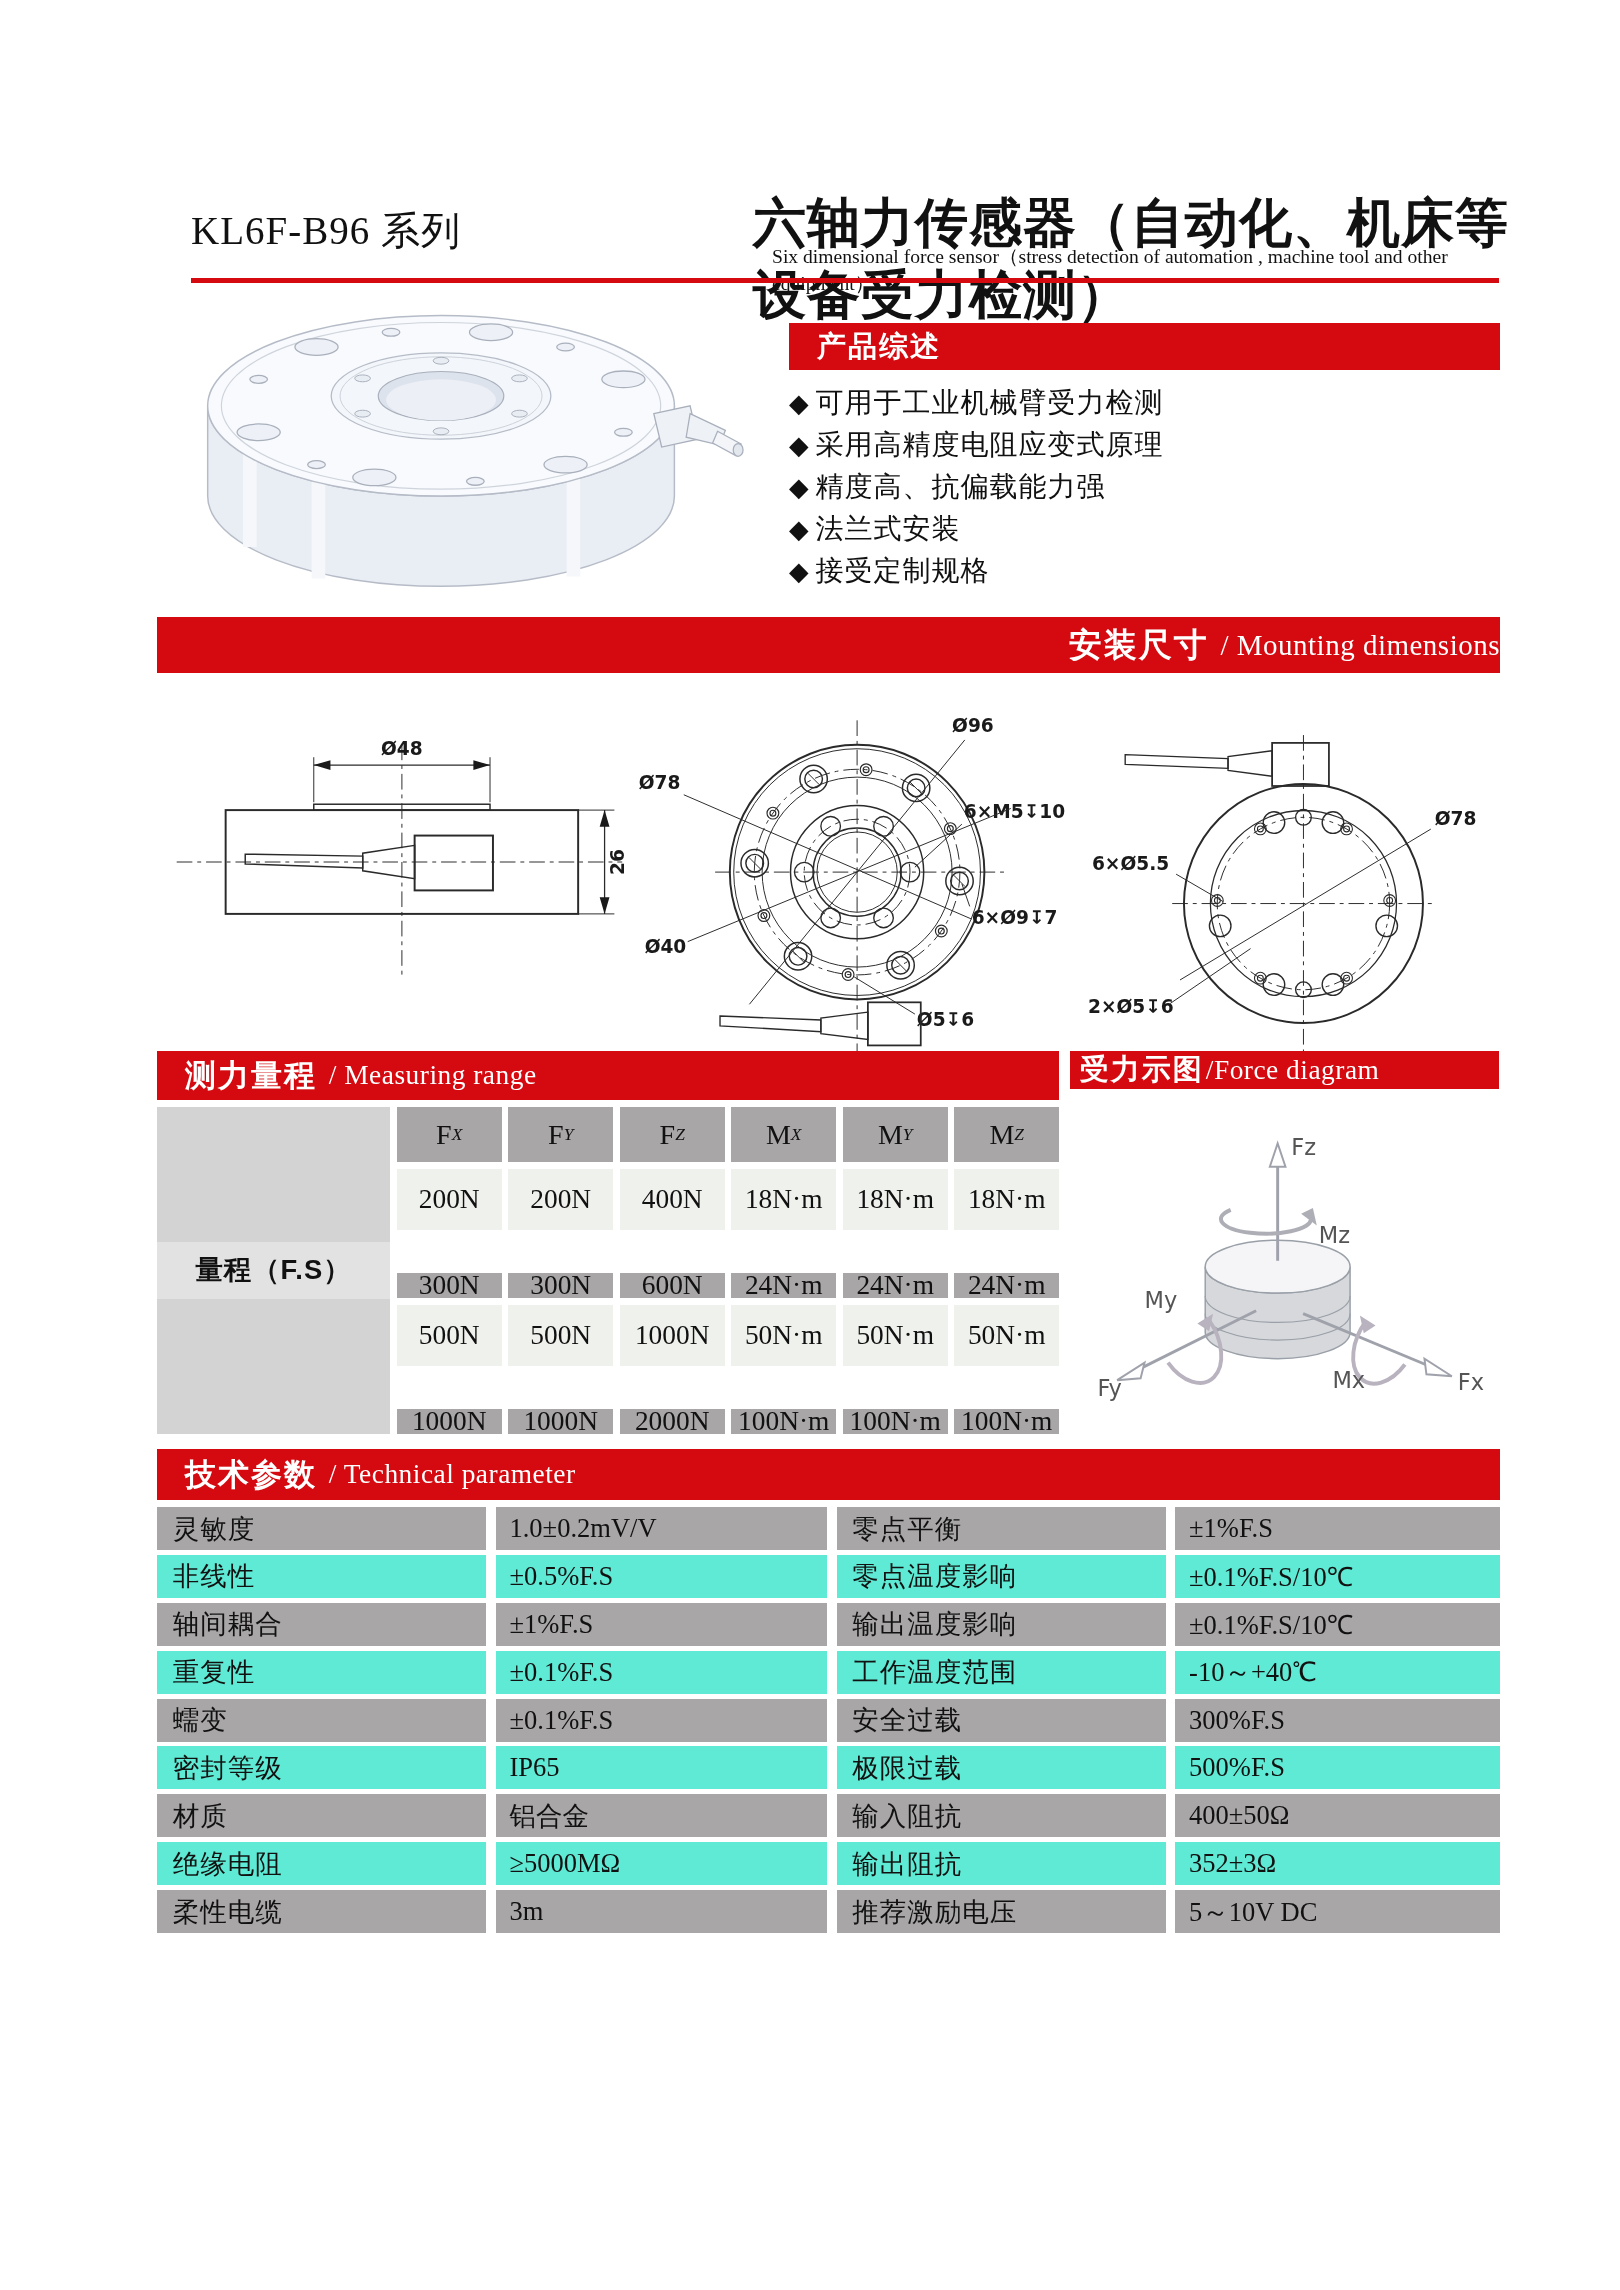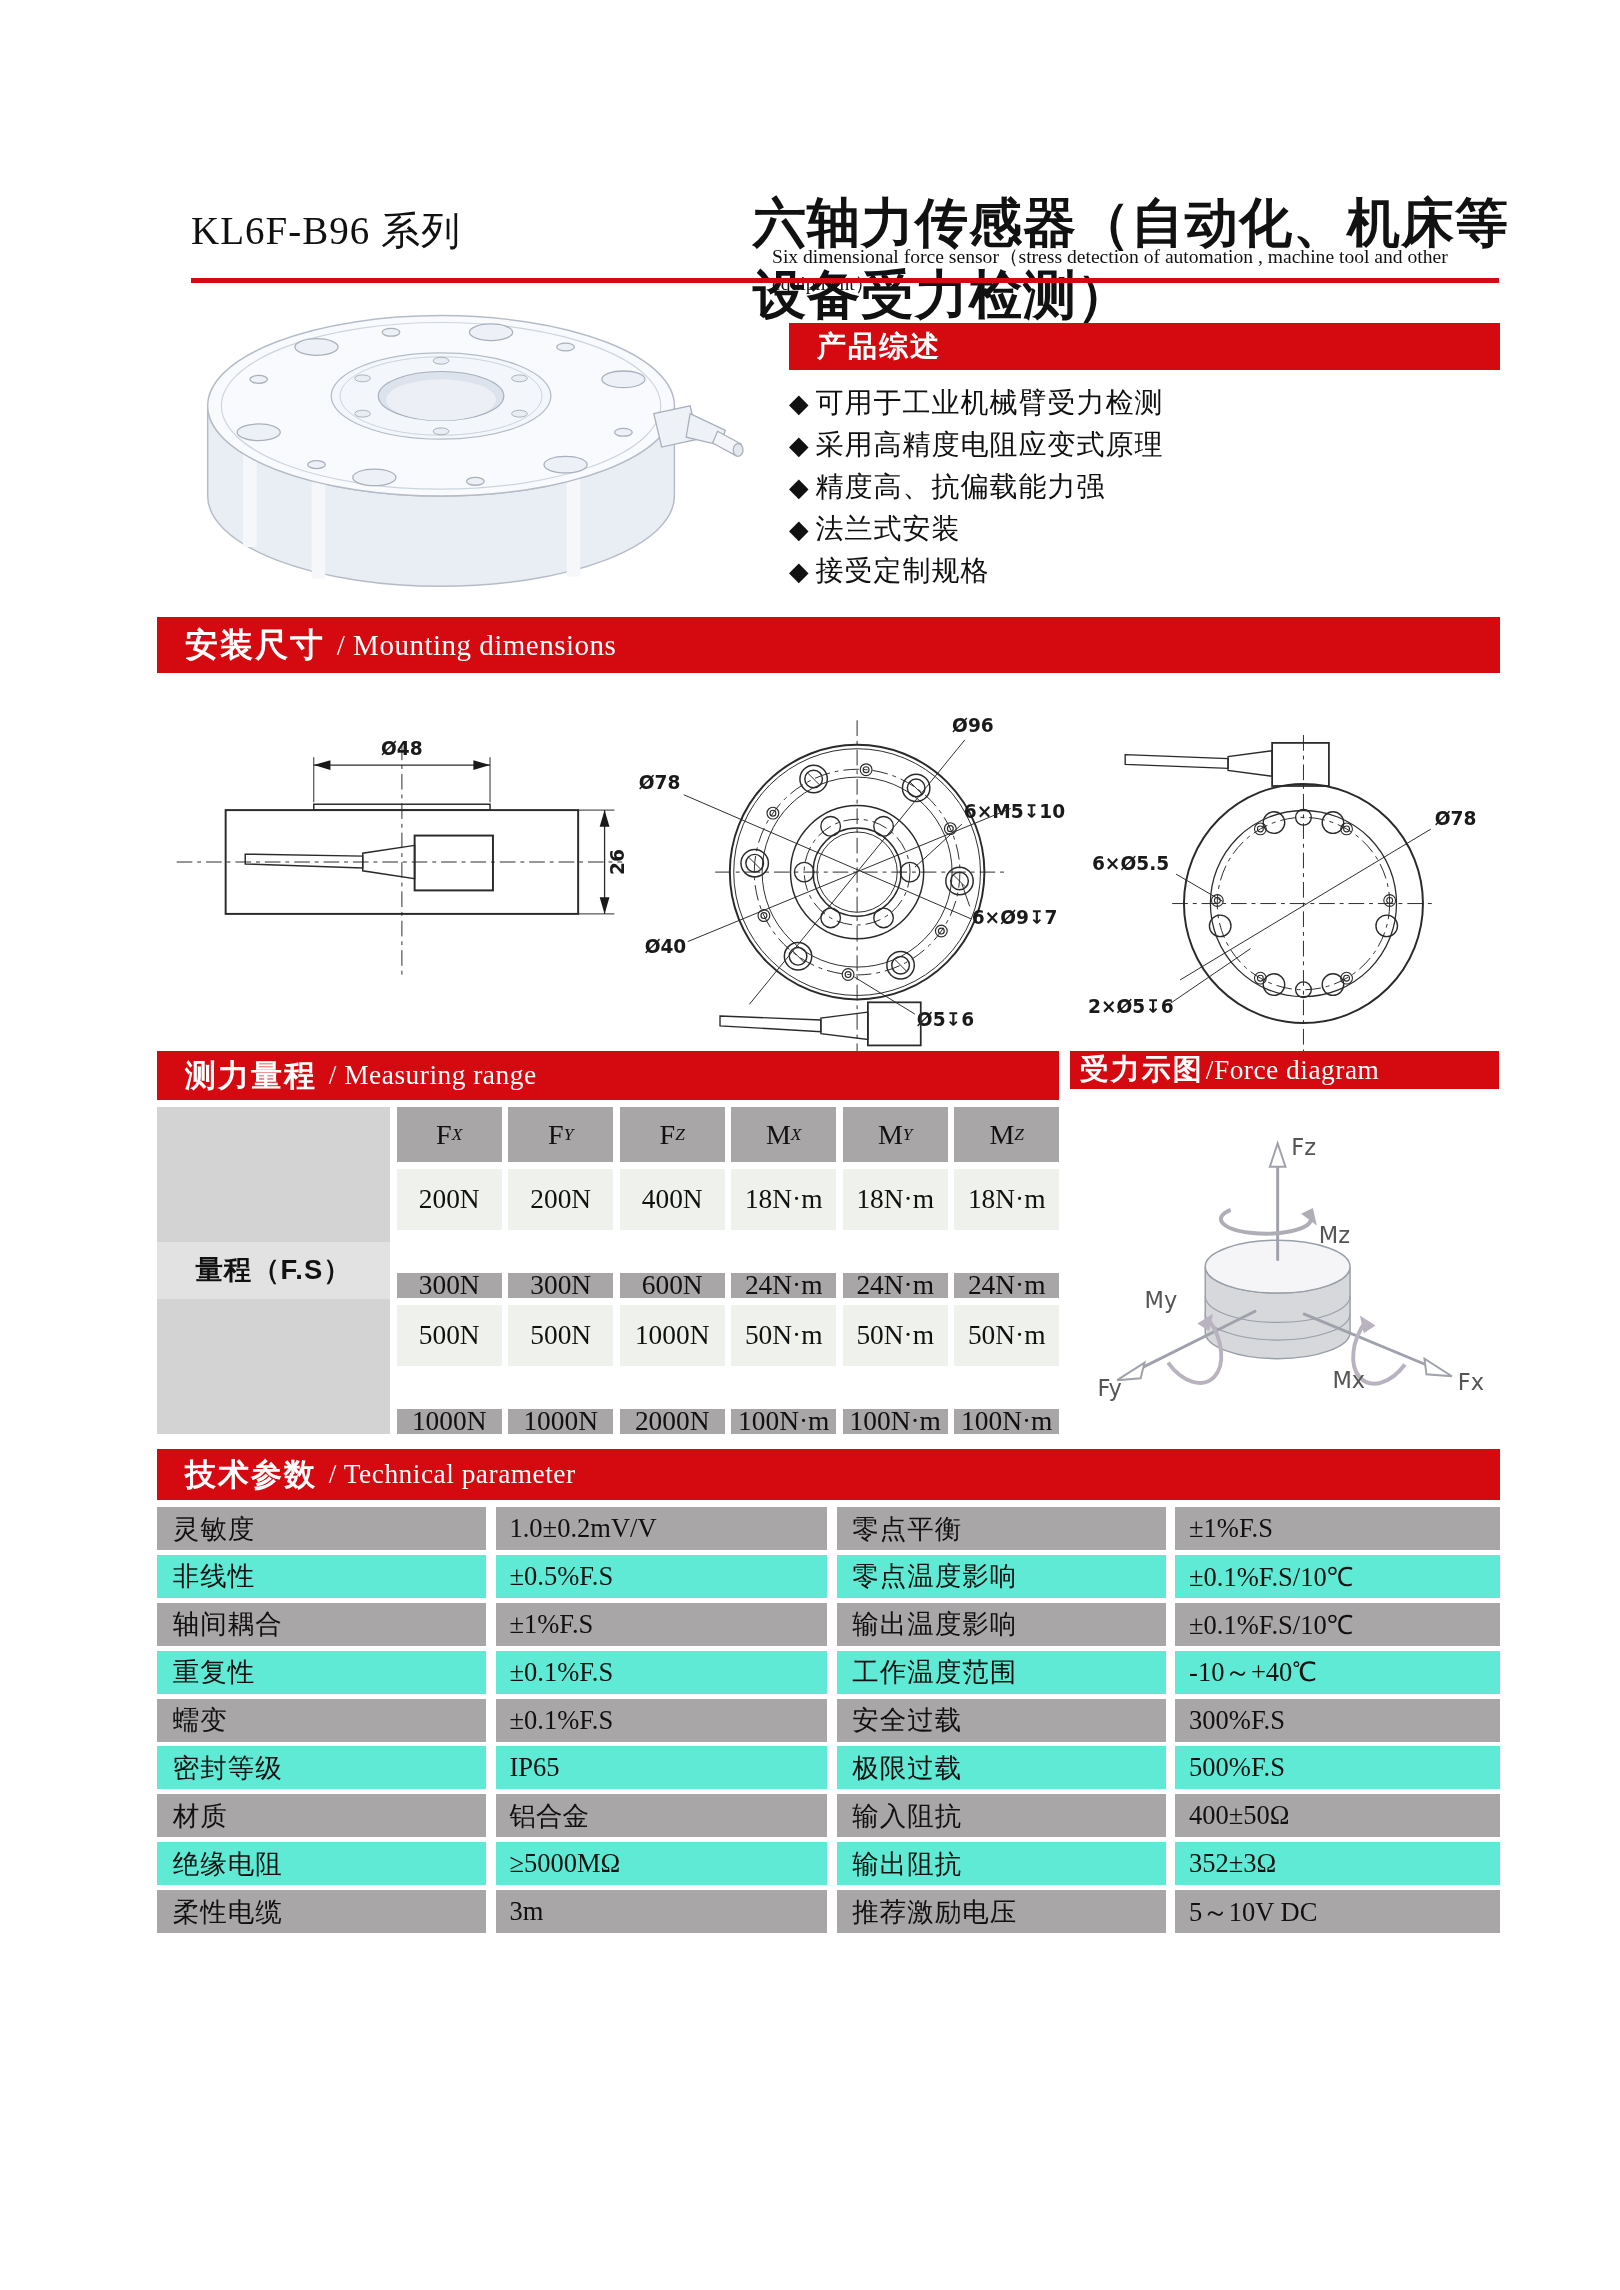--- a/index.html
+++ b/index.html
@@ -17,21 +17,21 @@
   .banner{background:#d40a10;color:#fff;display:flex;align-items:center;padding-left:28px;box-sizing:border-box;}
   .banner .cn{font-weight:bold;letter-spacing:2px;}
   .banner .en{font-family:"Liberation Serif", serif;margin-left:11.8px;letter-spacing:0.5px;}
 
   .overview-banner{left:789px;top:323px;width:711px;height:47px;}
   .overview-banner .cn{font-size:29px;}
   .bullets{left:789px;top:382px;width:711px;}
   .bullet-row{display:flex;align-items:center;height:42px;font-size:28px;letter-spacing:1px;}
   .bullet-icon{margin-right:5.9px;font-size:25.5px;}
 
-  .mounting-banner{left:157px;top:617px;width:1343px;height:56px;}
+  .mounting-banner{left:157px;top:617px;width:1343px;height:56px;justify-content:flex-end;}
   .mounting-banner .cn{font-size:33px;}
   .mounting-banner .en{font-size:29px;}
 
   .measuring-banner{left:157px;top:1051px;width:902px;height:49px;}
   .measuring-banner .cn{font-size:31px;}
   .measuring-banner .en{font-size:27.4px;}
   .force-banner{left:1070px;top:1051px;width:429px;height:38px;padding-left:9.8px;}
   .force-banner .cn{font-size:29px;}
   .force-banner .en{font-size:27.4px;margin-left:2px;}
 

